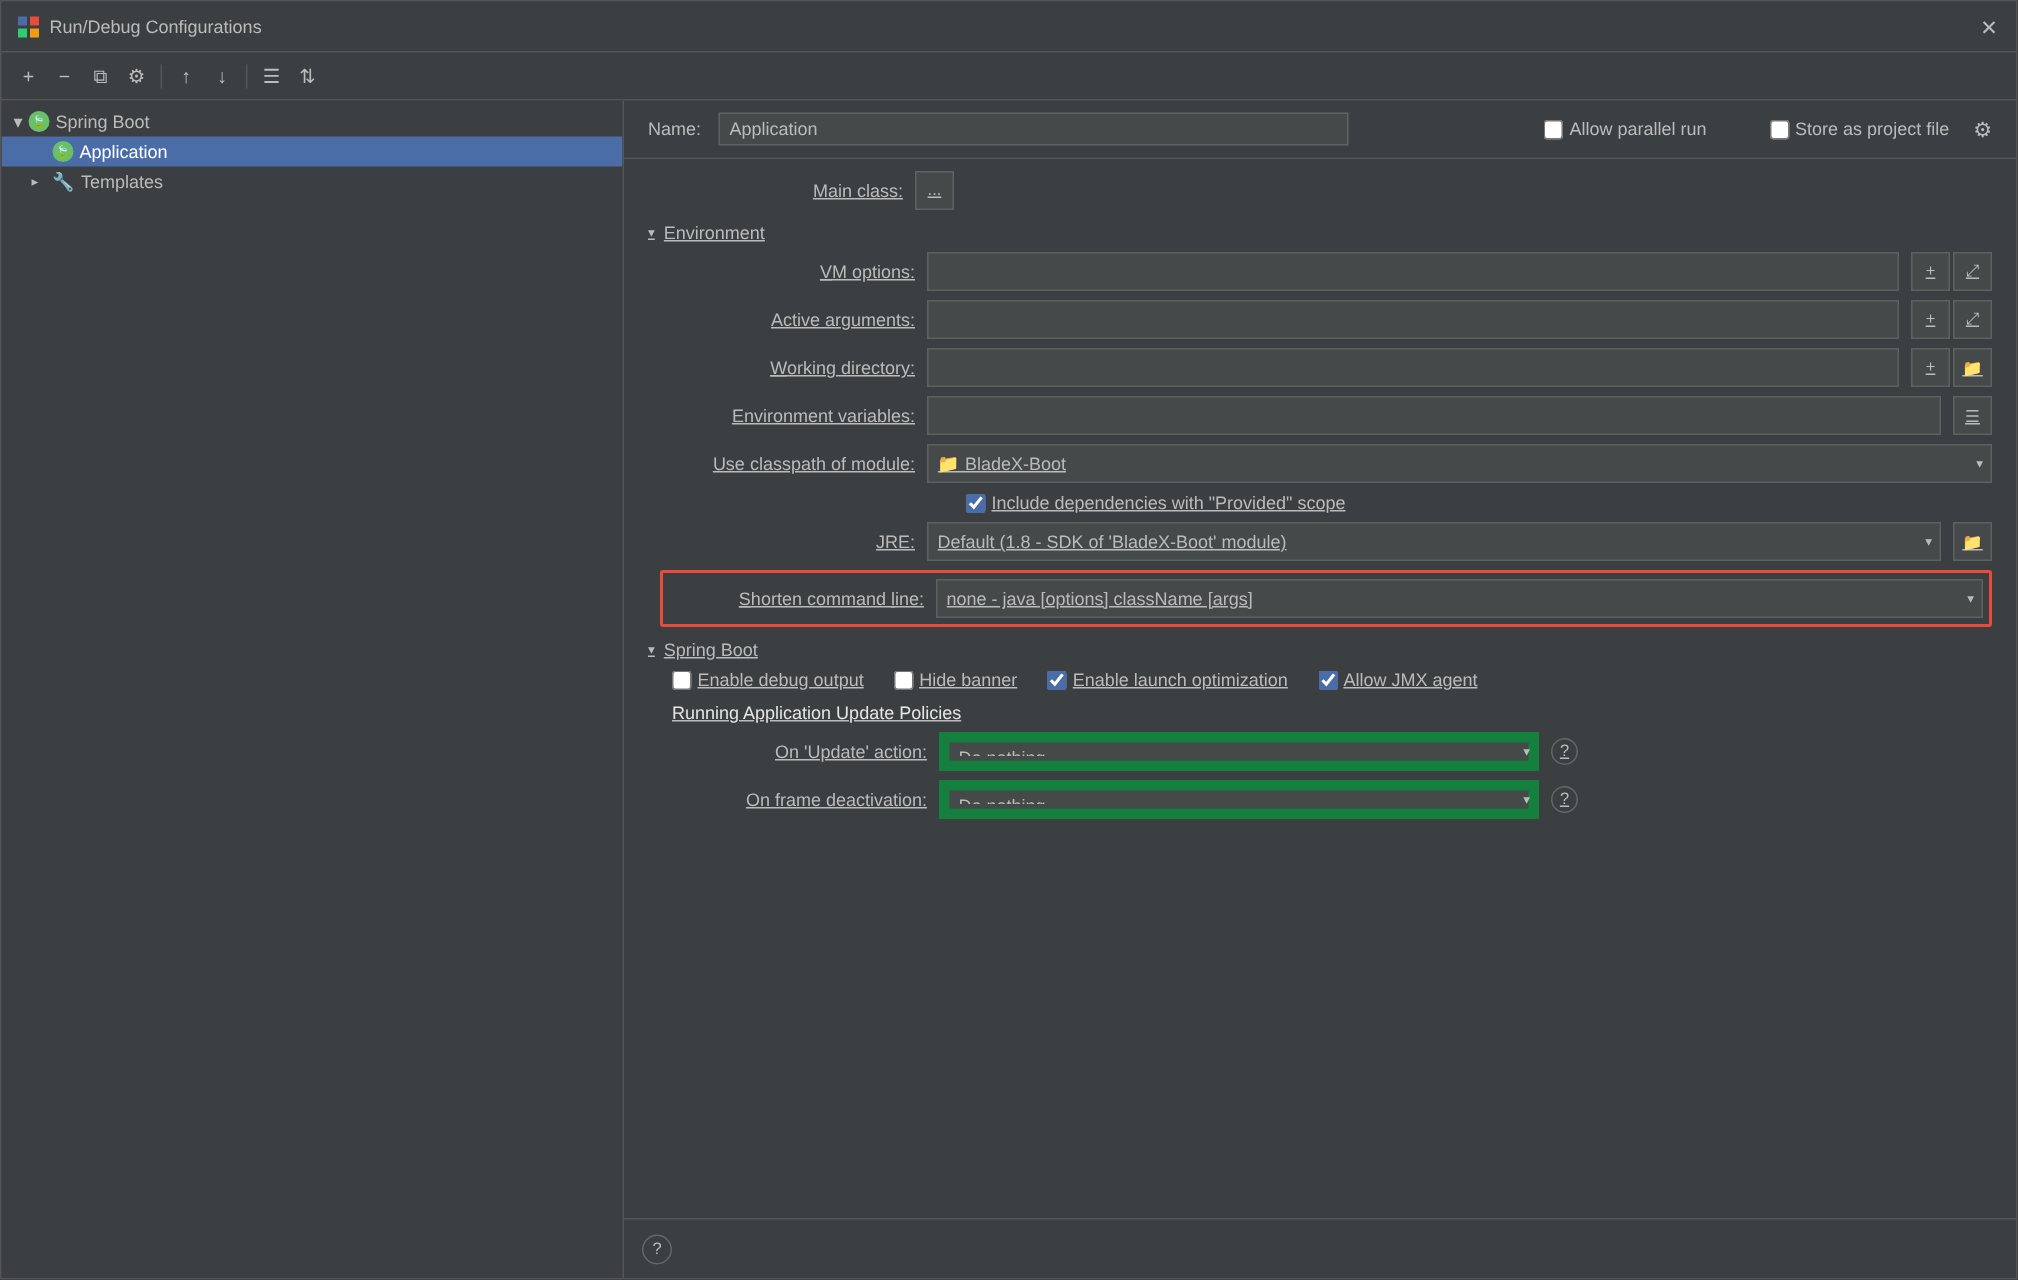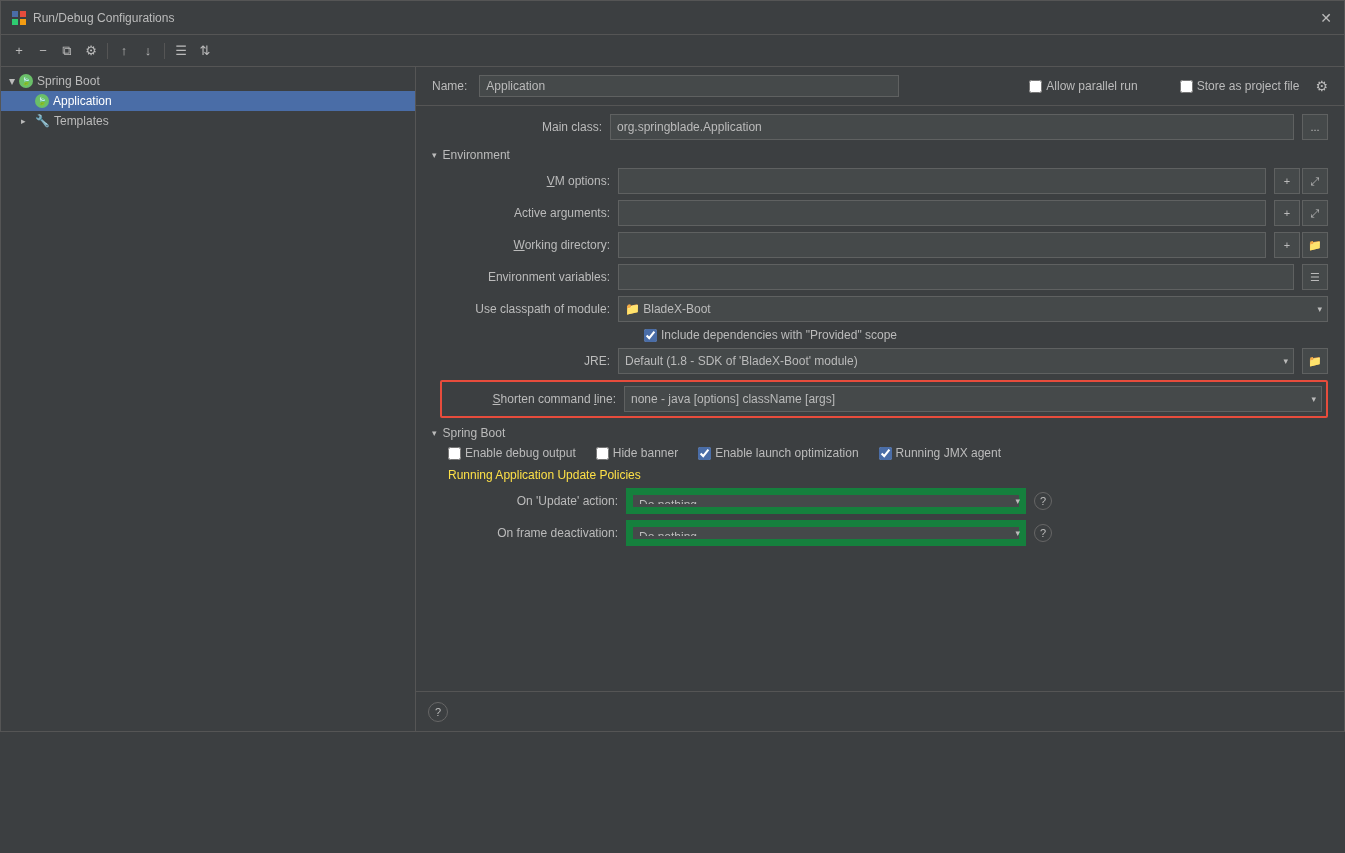--- a/index.html
+++ b/index.html
@@ -7,21 +7,21 @@
       background: #3c3f41;
       font-family: 'Segoe UI', Arial, sans-serif;
       font-size: 12px;
       color: #bbbbbb;
       width: 1345px;
       height: 853px;
       overflow: hidden;
     }
     .dialog {
       width: 1345px;
-      height: 732px;
+      height: 853px;
       background: #3c3f41;
       display: flex;
       flex-direction: column;
       border: 1px solid #555;
     }
     .title-bar {
       background: #3c3f41;
       display: flex;
       align-items: center;
       justify-content: space-between;
@@ -180,20 +180,21 @@
     }
     .gear-icon {
       color: #bbbbbb;
       font-size: 14px;
       cursor: pointer;
     }
     .scroll-area {
       flex: 1;
       overflow-y: auto;
       padding: 8px 16px;
+      text-decoration: underline;
     }
     .section-header {
       display: flex;
       align-items: center;
       gap: 6px;
       margin: 8px 0 6px 0;
       cursor: pointer;
     }
     .section-header .arrow { font-size: 9px; color: #bbbbbb; }
     .section-title { color: #bbbbbb; font-size: 12px; }
@@ -330,21 +331,21 @@
     }
     .spring-checkbox-item {
       display: flex;
       align-items: center;
       gap: 4px;
     }
     .update-policies {
       padding-left: 16px;
     }
     .update-policy-title {
-      color: #fde047;
+      color: #e5e5e5;
       margin-bottom: 6px;
     }
     .policy-row {
       display: flex;
       align-items: center;
       gap: 8px;
       margin-bottom: 6px;
     }
     .policy-select-wrapper {
       width: 400px;
@@ -526,21 +527,20 @@
             <span class="checkbox-label">Store as project file</span>
           </div>
           <span class="gear-icon">⚙</span>
         </div>
       </div>
 
       <div class="scroll-area">
 
         <div class="main-class-row">
           <span class="field-label">Main class:</span>
-          <input class="main-class-input" type="text" value="org.springblade.Application" style="">
           <div class="ellipsis-btn">...</div>
         </div>
 
         <div class="section-header">
           <span class="arrow">▾</span>
           <span class="section-title">Environment</span>
         </div>
 
         <div class="env-section section-indent">
 
@@ -632,21 +632,21 @@
             <div class="spring-checkbox-item">
               <input type="checkbox" style="">
               <span class="checkbox-label">Hide banner</span>
             </div>
             <div class="spring-checkbox-item">
               <input type="checkbox" checked="" style="">
               <span class="checkbox-label">Enable launch optimization</span>
             </div>
             <div class="spring-checkbox-item">
               <input type="checkbox" checked="" style="">
-              <span class="checkbox-label">Running JMX agent</span>
+              <span class="checkbox-label">Allow JMX agent</span>
             </div>
           </div>
 
           <div class="update-policies">
             <div class="update-policy-title">Running Application Update Policies</div>
 
             <div class="policy-row">
               <span class="field-label">On 'Update' action:</span>
               <div class="policy-select-wrapper">
                 <select>

